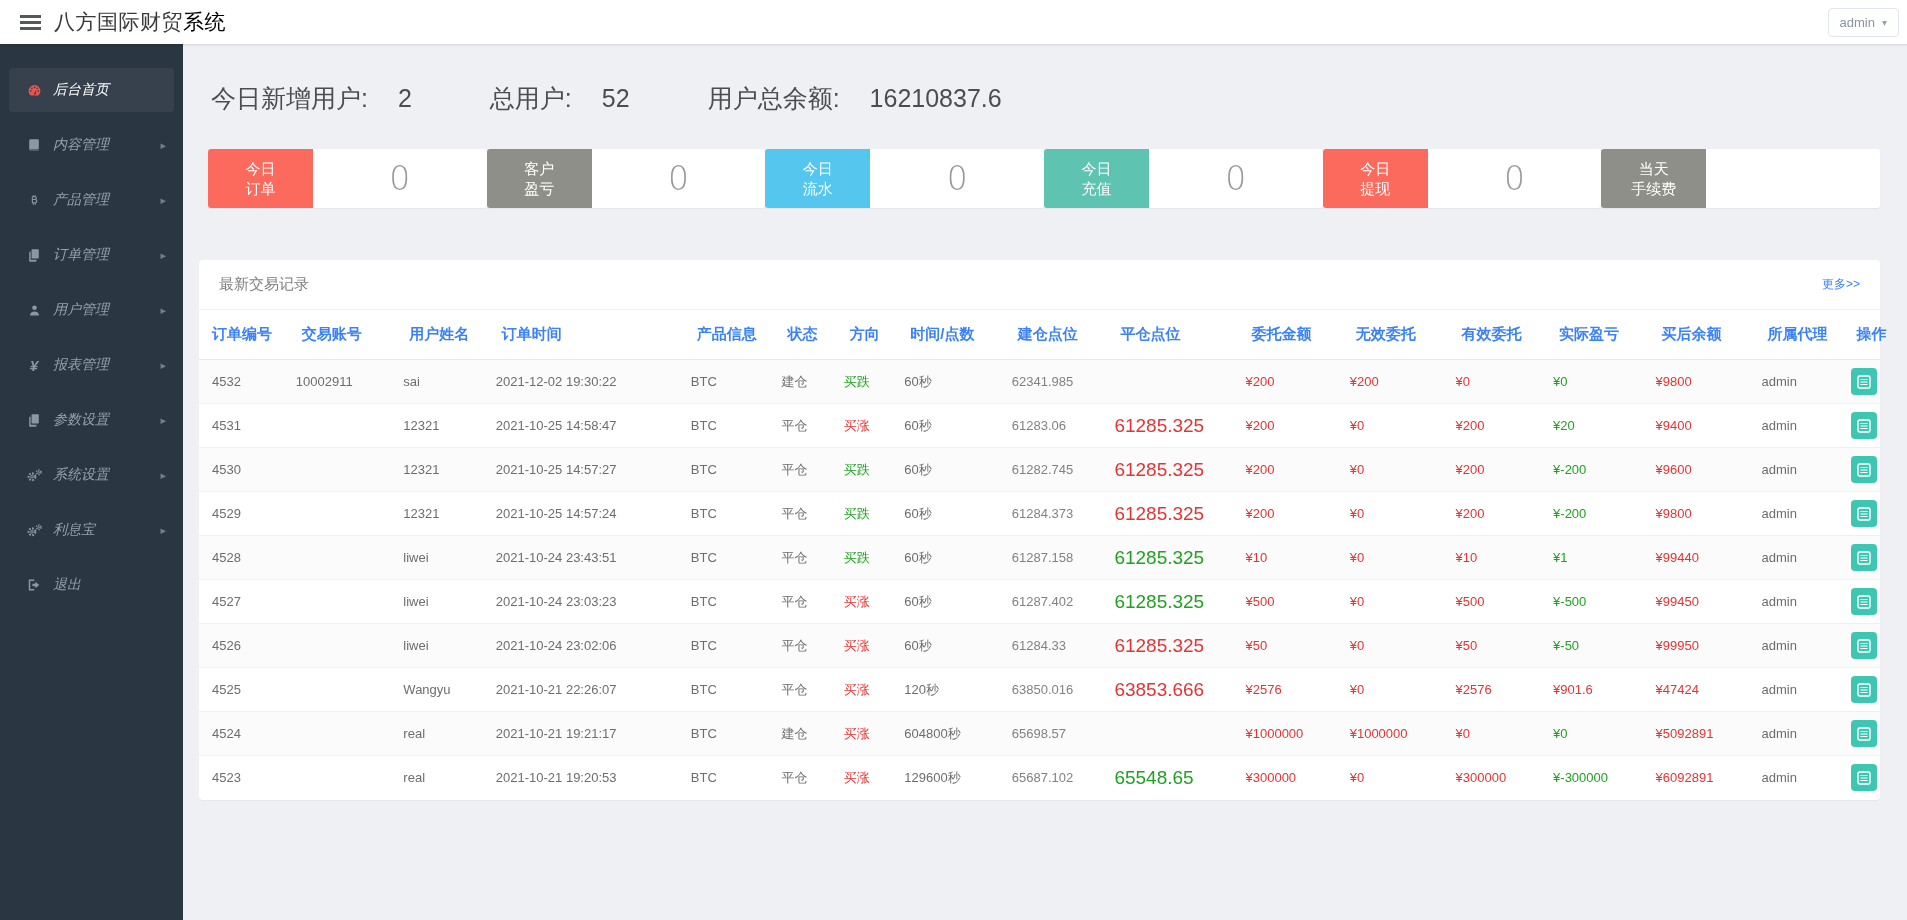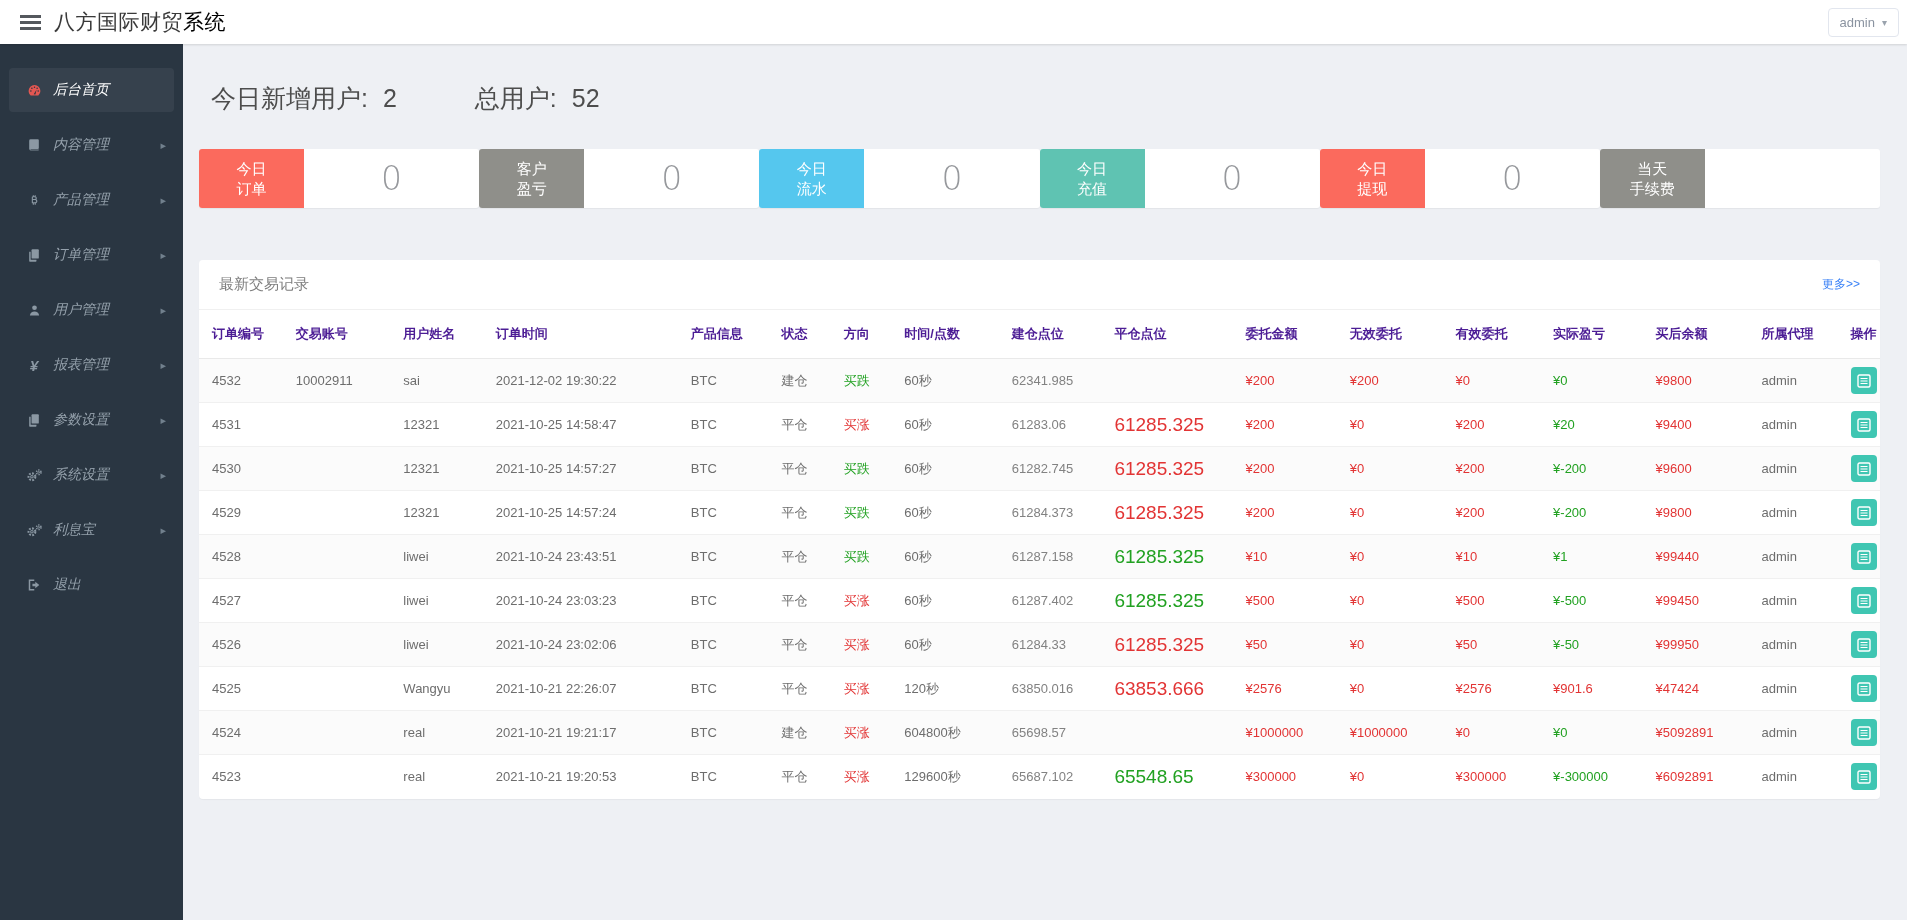--- a/index.html
+++ b/index.html
@@ -22,38 +22,38 @@
              border-radius:4px;color:#95a1ac;font-size:14px;cursor:pointer;font-style:italic;}
   .side-item.active{background:rgba(255,255,255,.06);color:#fff;}
   .s-icon{width:20px;margin-right:9px;display:inline-flex;justify-content:center;align-items:center;color:#8b98a3;}
   .glyph{font-size:15px;font-weight:bold;}
   .s-caret{margin-left:auto;font-size:11px;color:#71808d;}
 
   .main{flex:1;background:#eef0f4;padding:0 27px 0 16px;box-sizing:border-box;}
 
   
   .stats{margin:38px 0 0 12px;display:flex;gap:78px;color:#4d4d4d;font-size:25px;}
-  .stat{display:flex;align-items:baseline;gap:15px;}
+  .stat{display:flex;align-items:baseline;gap:30px;}
 
   
-  .cards{display:flex;margin-top:34px;}
+  .cards{display:flex;margin-top:34px;margin-left:9px;}
   .card{flex:1;height:59px;display:flex;border-radius:3px;overflow:hidden;background:#fff;box-shadow:0 1px 1px rgba(0,0,0,.05);}
   .card-label{width:105px;flex:none;color:#fff;font-size:15px;line-height:20px;display:flex;flex-direction:column;
               align-items:center;justify-content:center;text-align:center;}
   .card-value{flex:1;display:flex;align-items:center;justify-content:center;font-size:33px;color:#97999d;
               font-weight:300;font-family:"DejaVu Sans",sans-serif;}
 
   
   .panel{margin-top:52px;background:#fff;border-radius:4px;box-shadow:0 1px 1px rgba(0,0,0,.04);padding-bottom:1px;}
   .panel-head{height:49px;display:flex;align-items:center;justify-content:space-between;padding:0 20px;border-bottom:1px solid #f0f0f0;}
   .panel-title{color:#7e7e7e;font-size:15px;}
   .more-link{color:#3b82f6;font-size:12px;cursor:pointer;text-decoration:none;}
 
   table{width:100%;border-collapse:collapse;table-layout:fixed;}
-  th{font-size:13px;color:#4c1d95;text-align:left;font-weight:bold;padding:15px 6px;white-space:nowrap;}
+  th{font-size:15px;color:#3b82f6;text-align:left;font-weight:bold;padding:15px 12px;white-space:nowrap;}
   td{font-size:13px;color:#6d6d6d;padding:0 6px;height:43px;white-space:nowrap;overflow:hidden;}
   thead tr{border-bottom:1px solid #e9e9e9;}
   tbody tr{border-top:1px solid #f0f0f0;}
   tbody tr:first-child{border-top:none;}
   tbody tr:nth-child(odd){background:#fbfbfb;}
   th:first-child,td:first-child{padding-left:13px;}
   td.open{color:#828282;}
   td.close{font-size:19px;}
   .red{color:var(--red);}
   .green{color:var(--green);}
@@ -186,20 +186,24 @@
 
   <div class="main">
     <div class="stats">
       <div class="stat">
         <span>今日新增用户:</span>
         <span>2</span>
       </div>
       <div class="stat">
         <span>总用户:</span>
         <span>52</span>
+      </div>
+      <div class="stat">
+        <span>用户总余额:</span>
+        <span>16210837.6</span>
       </div>
     </div>
 
     <div class="cards" id="cards-row">
         <div class="card">
           <div class="card-label" style="background: rgb(251, 106, 93);">
             <span>今日</span>
             <span>订单</span>
           </div>
           <div class="card-value">0</div>

